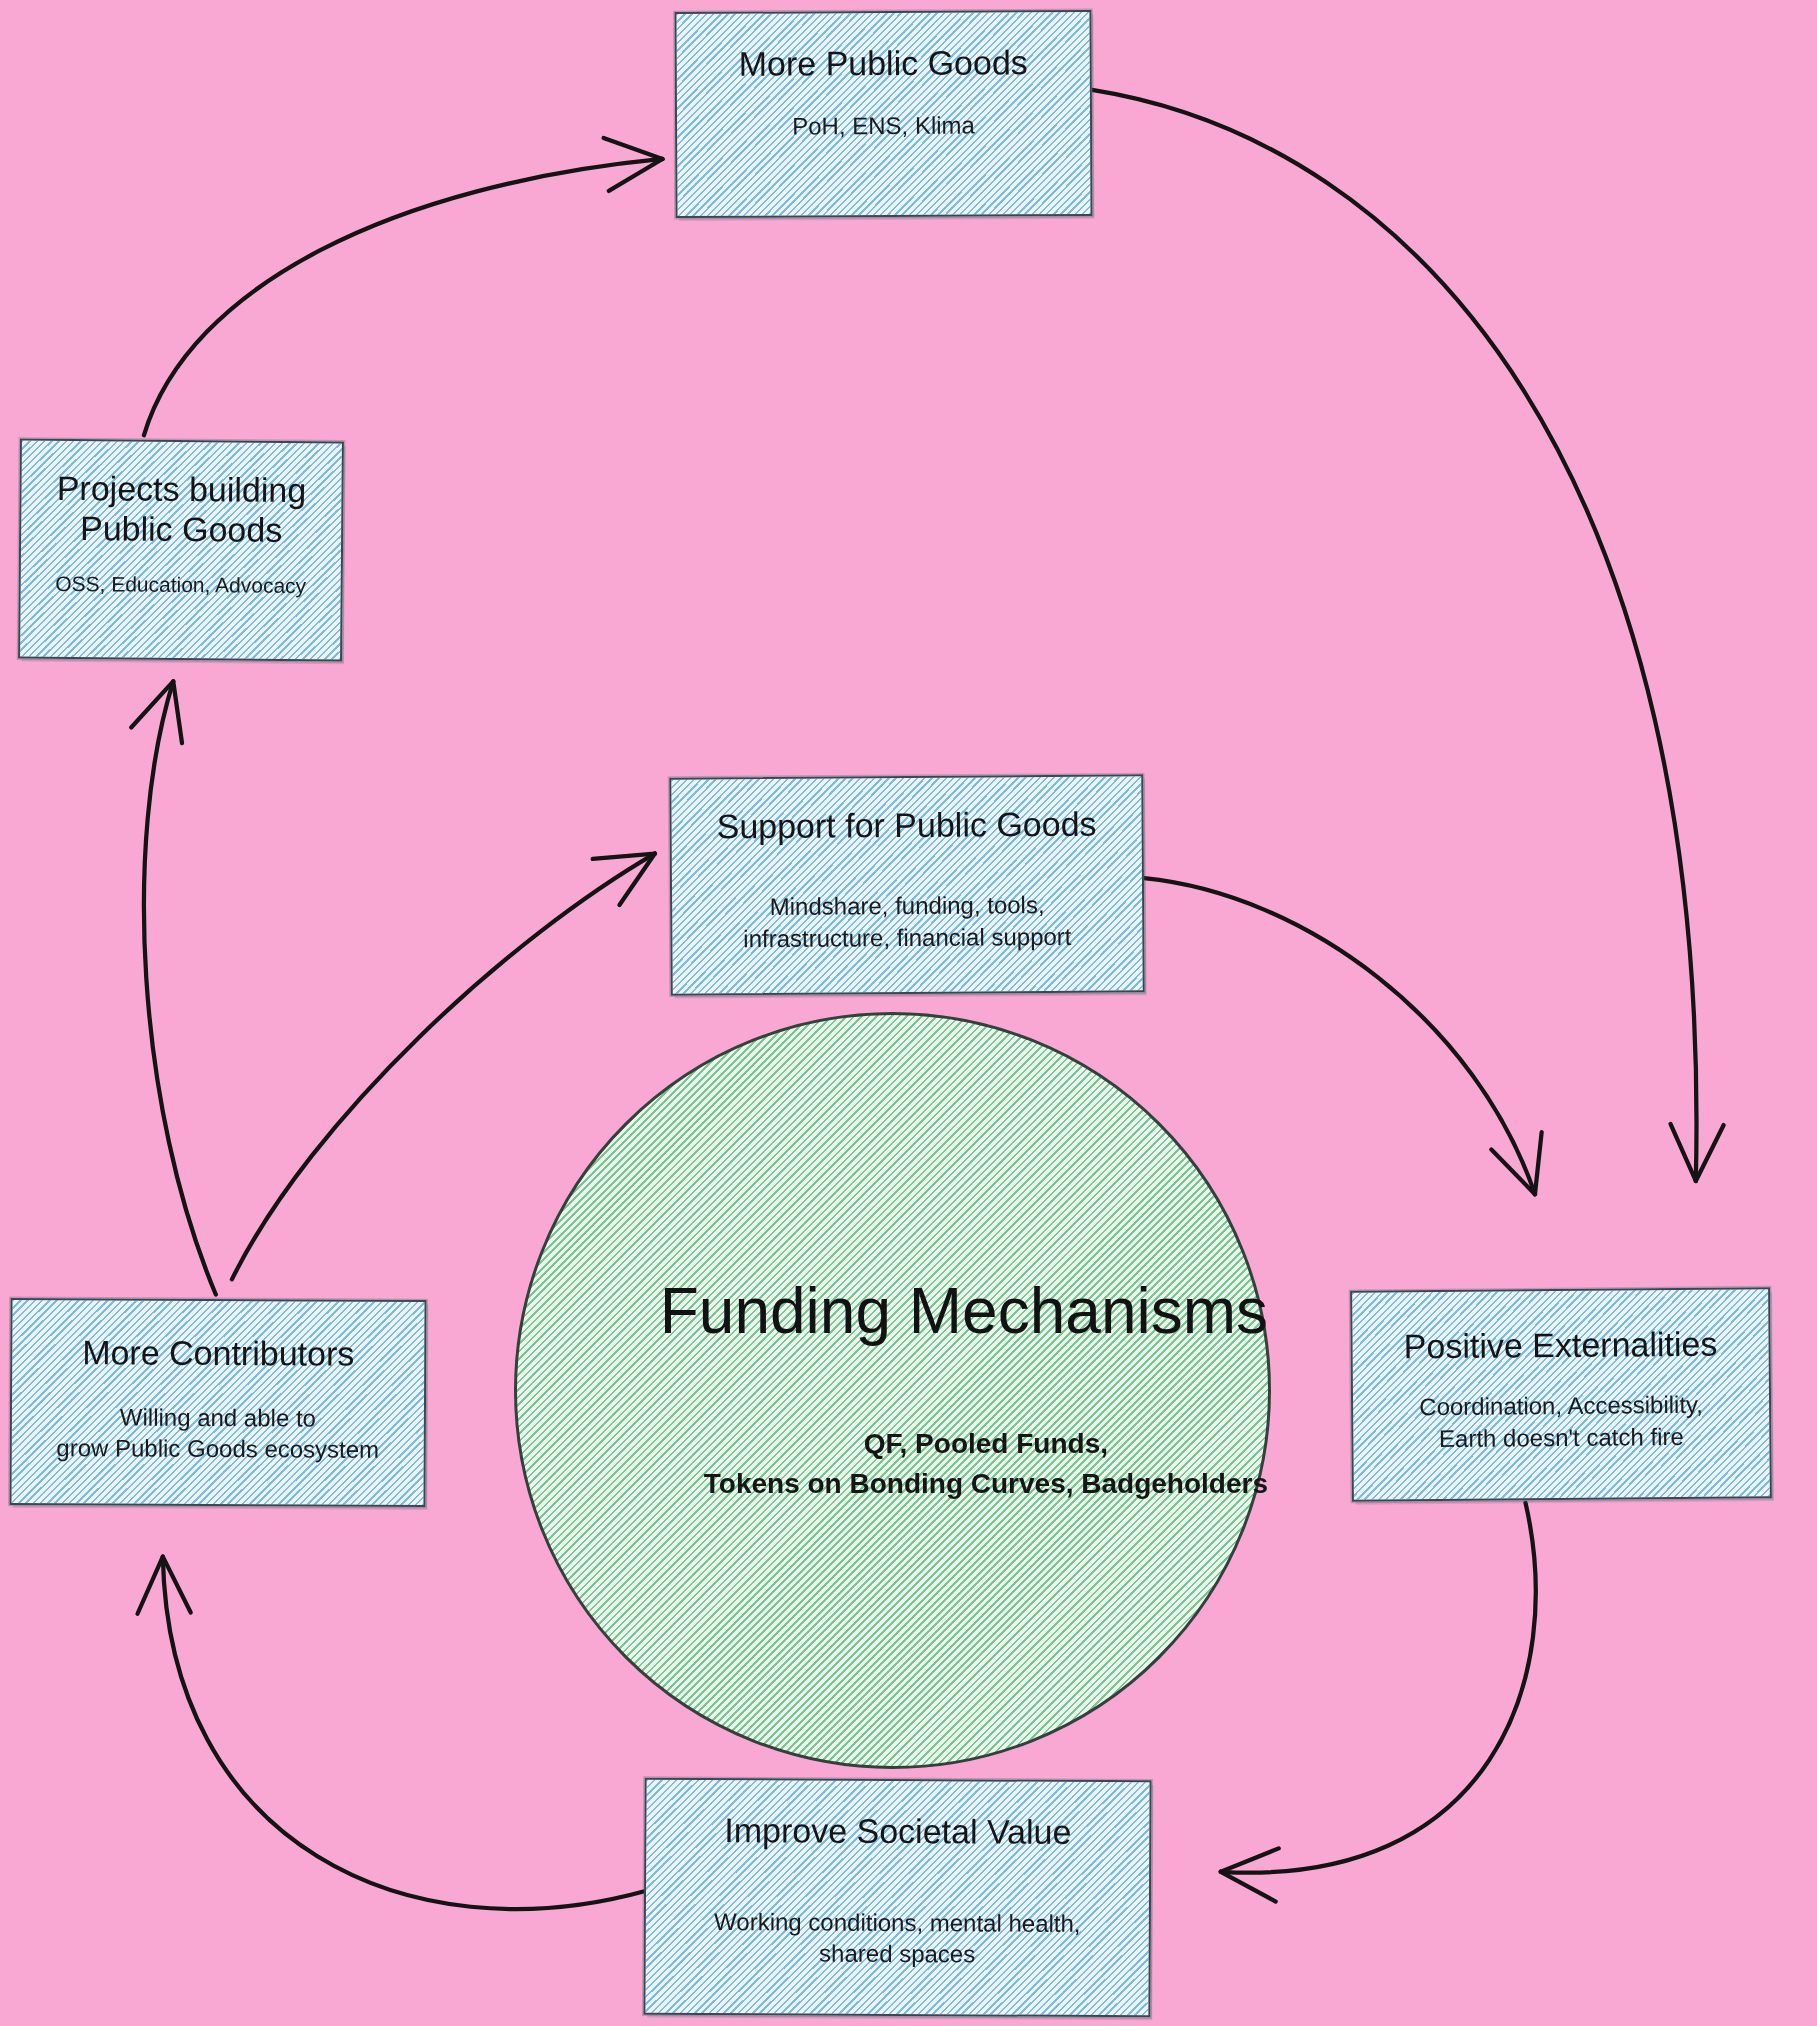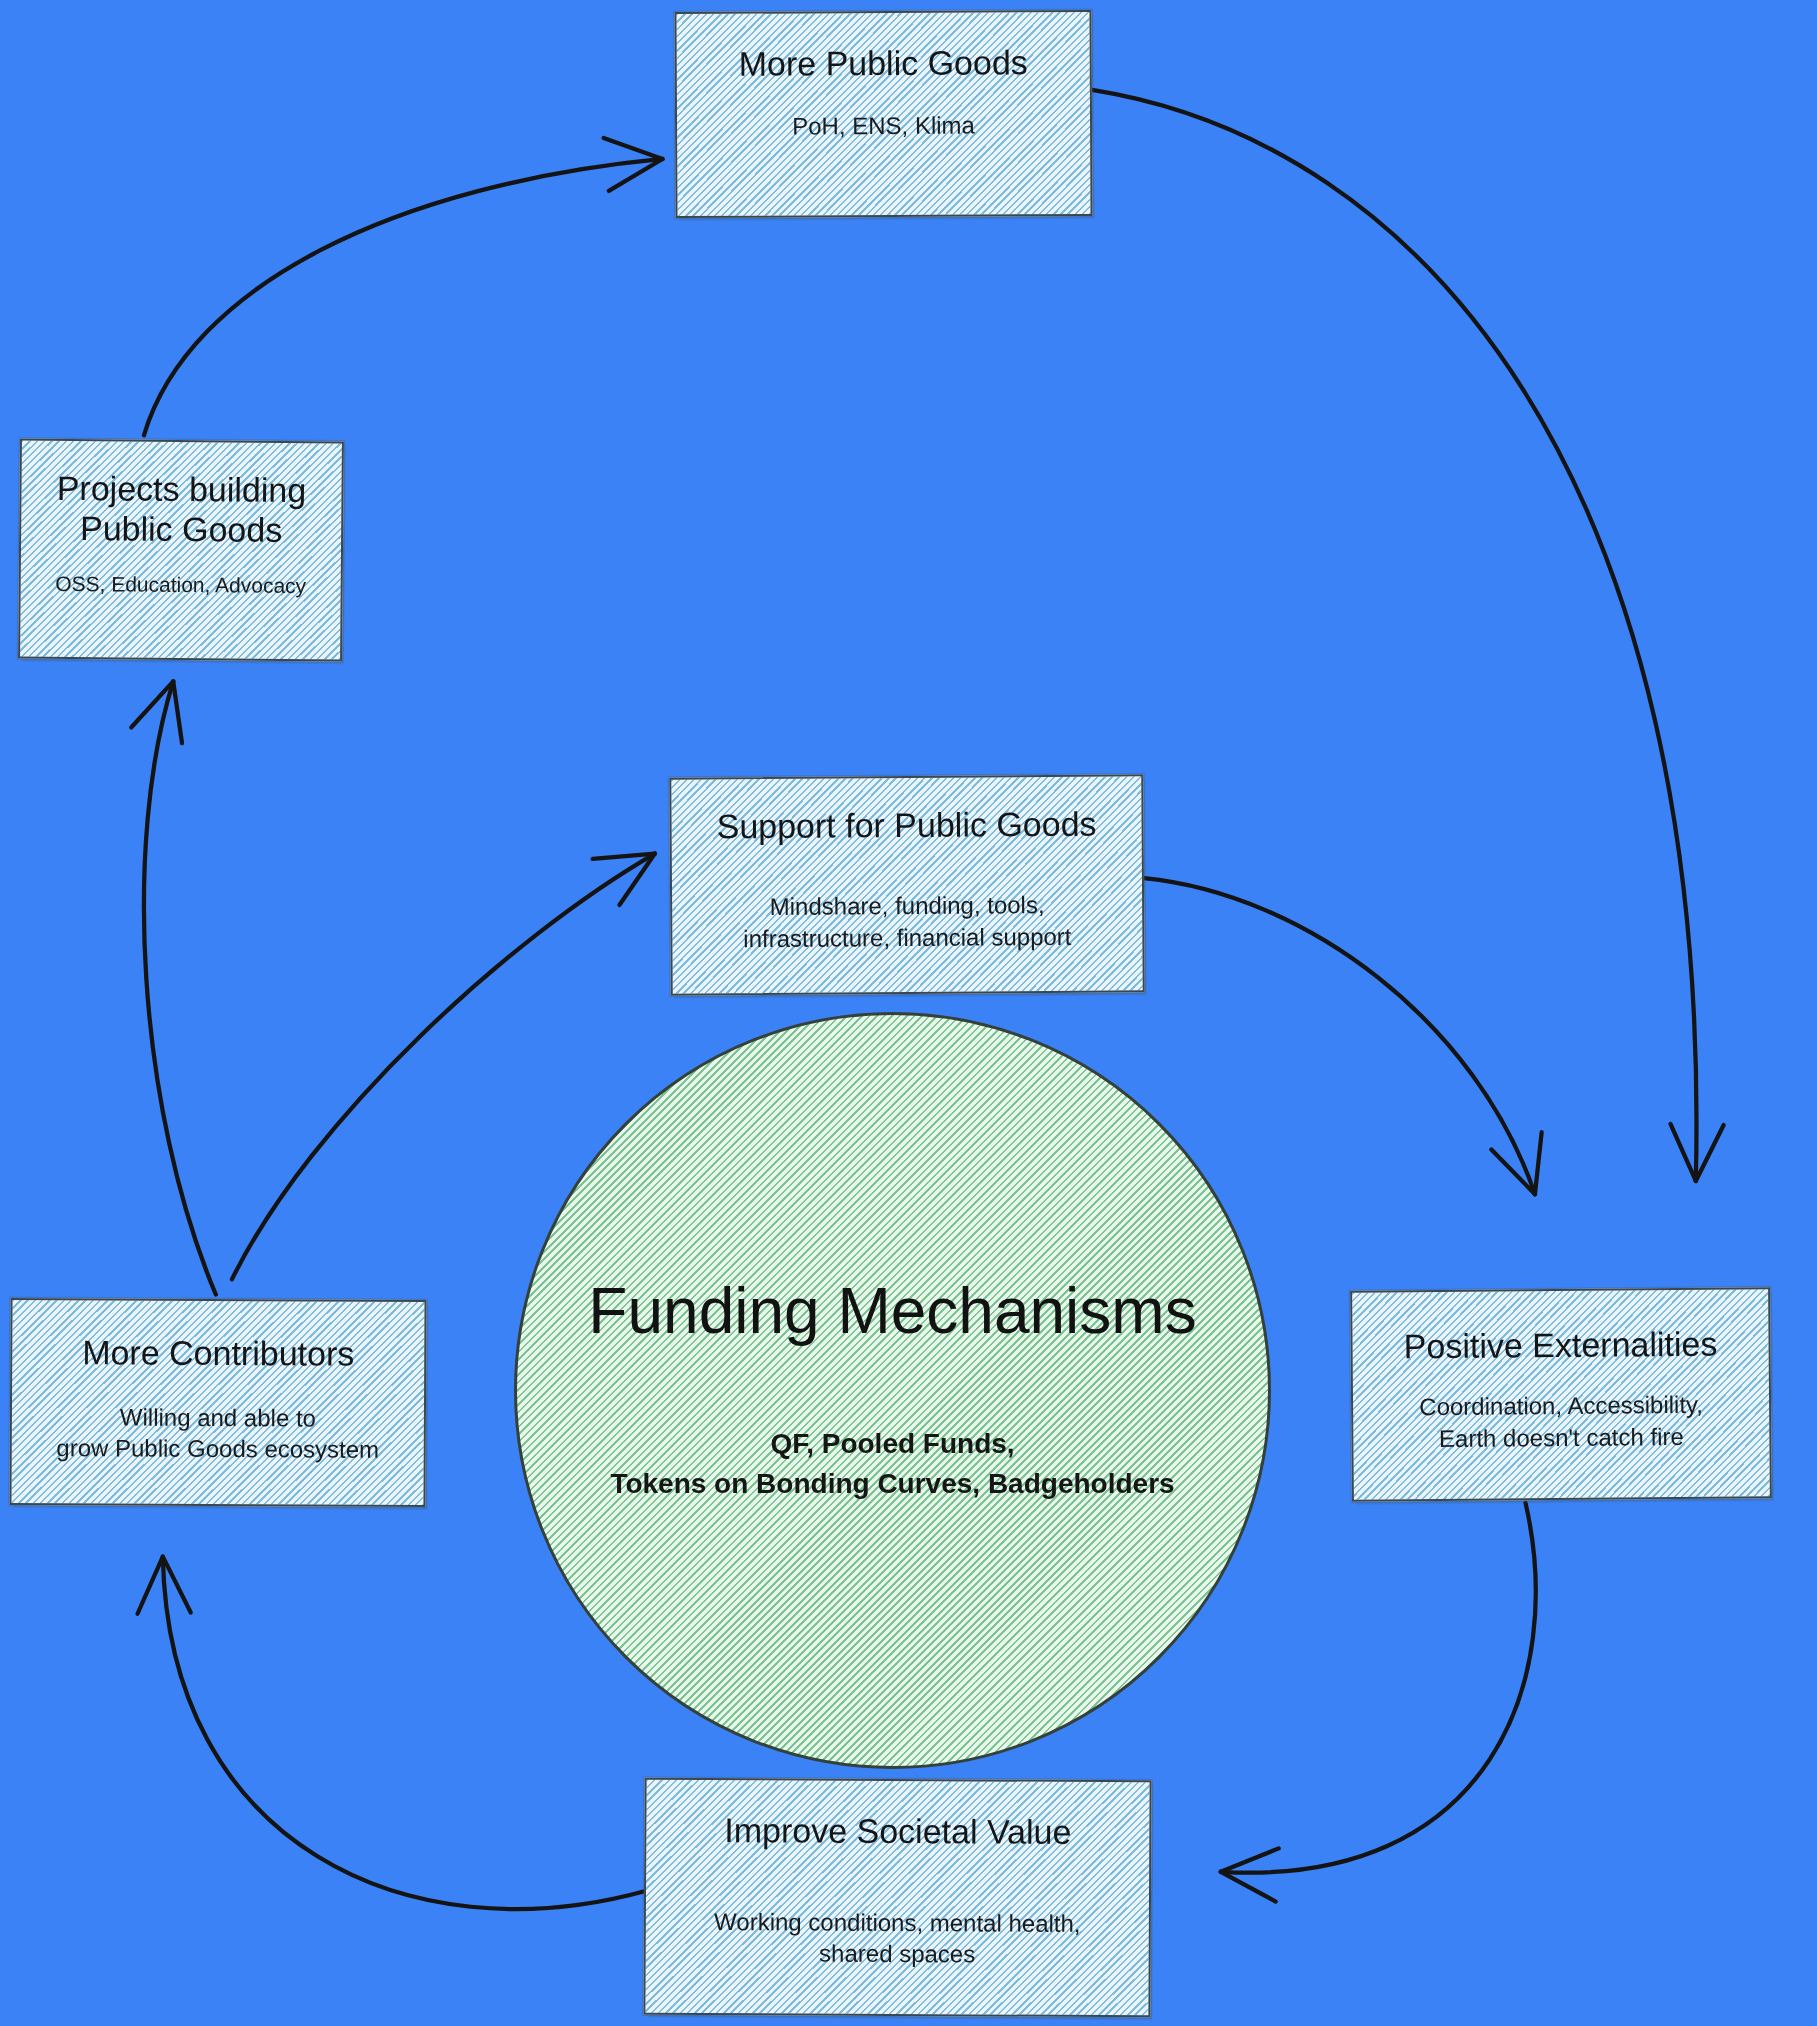--- a/index.html
+++ b/index.html
@@ -1,17 +1,17 @@
 <!DOCTYPE html>
 <html style="--box-base: #eaf4fb; --box-hatch: #7fbbdd; --box-border: #3a4750; --circle-base: #e9f6ec; --circle-hatch: #7cc492; --circle-border: #34403a; --arrow: #141414; --text: #111111;font-size:15px"><head>
 <meta charset="utf-8">
 <style>
   html,body{margin:0;padding:0;background:#ffffff;}
   .canvas{
-    position:relative;width:1817px;height:2026px;background:#3b82f6;
+    position:relative;width:1817px;height:2026px;background:#f9a8d4;
     font-family:"Liberation Sans", sans-serif;color:var(--text,#111);overflow:hidden;
   }
   .arrows{position:absolute;left:0;top:0;width:1817px;height:2026px;z-index:1;}
   .arrow,.head{fill:none;stroke:var(--arrow,#141414);stroke-width:4.5;stroke-linecap:round;stroke-linejoin:round;}
   .node{box-sizing:border-box;z-index:2;}
   .box{
     position:absolute;display:flex;flex-direction:column;align-items:center;text-align:center;
     border:2.8px solid var(--box-border,#3a4750);
     box-shadow:0 0 0 1.4px rgba(62,86,102,.28), 2.8px 3.8px 0 -0.9px rgba(62,86,102,.18);
     background:repeating-linear-gradient(135deg, var(--box-hatch,#7fbbdd) 0 1.7px, transparent 1.7px 5.1px) var(--box-base,#eaf4fb);
@@ -22,21 +22,21 @@
   .n2{left:19px;top:440px;width:324px;height:220px;padding-top:26.5px;gap:21px;transform:rotate(.5deg);}
   .n2 .subtitle{font-size:21px;}
   .n3{left:670px;top:776px;width:474px;height:218px;padding-top:26.5px;gap:45px;transform:rotate(-.4deg);}
   .n4{left:10.4px;top:1299px;width:416px;height:207px;padding-top:32px;gap:28px;transform:rotate(.3deg);}
   .n5{left:1351px;top:1289px;width:420px;height:211px;padding-top:34px;gap:24.6px;transform:rotate(-.5deg);}
   .n6{left:644px;top:1779px;width:507px;height:237px;padding-top:30px;gap:55px;transform:rotate(.3deg);}
   .circle{
     position:absolute;left:514px;top:1012px;width:757px;height:757px;border-radius:50%;
     border:3.3px solid var(--circle-border,#34403a);
     background:repeating-linear-gradient(135deg, var(--circle-hatch,#7cc492) 0 1.9px, transparent 1.9px 5.3px) var(--circle-base,#e9f6ec);
-    display:flex;flex-direction:column;align-items:center;justify-content:center;text-align:center;gap:77px;
+    display:flex;flex-direction:column;align-items:flex-end;justify-content:center;text-align:center;gap:77px;
   }
   .ctitle{font-size:64px;line-height:1.1;color:#121212;}
   .csubtitle{font-size:28px;line-height:1.45;white-space:pre-line;color:#161616;font-weight:bold;}
 </style>
 </head>
 <body>
 
 <div class="canvas">
 
   <svg class="arrows" viewBox="0 0 1920 2141" aria-hidden="true">

